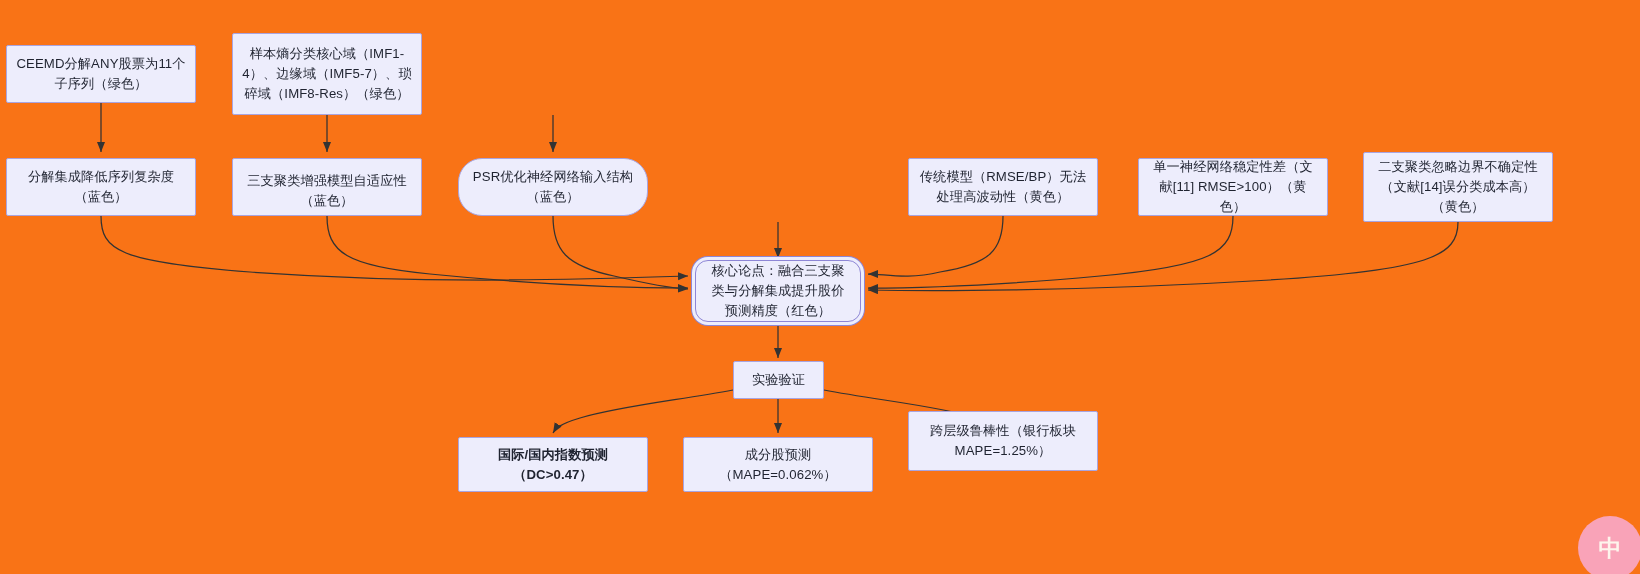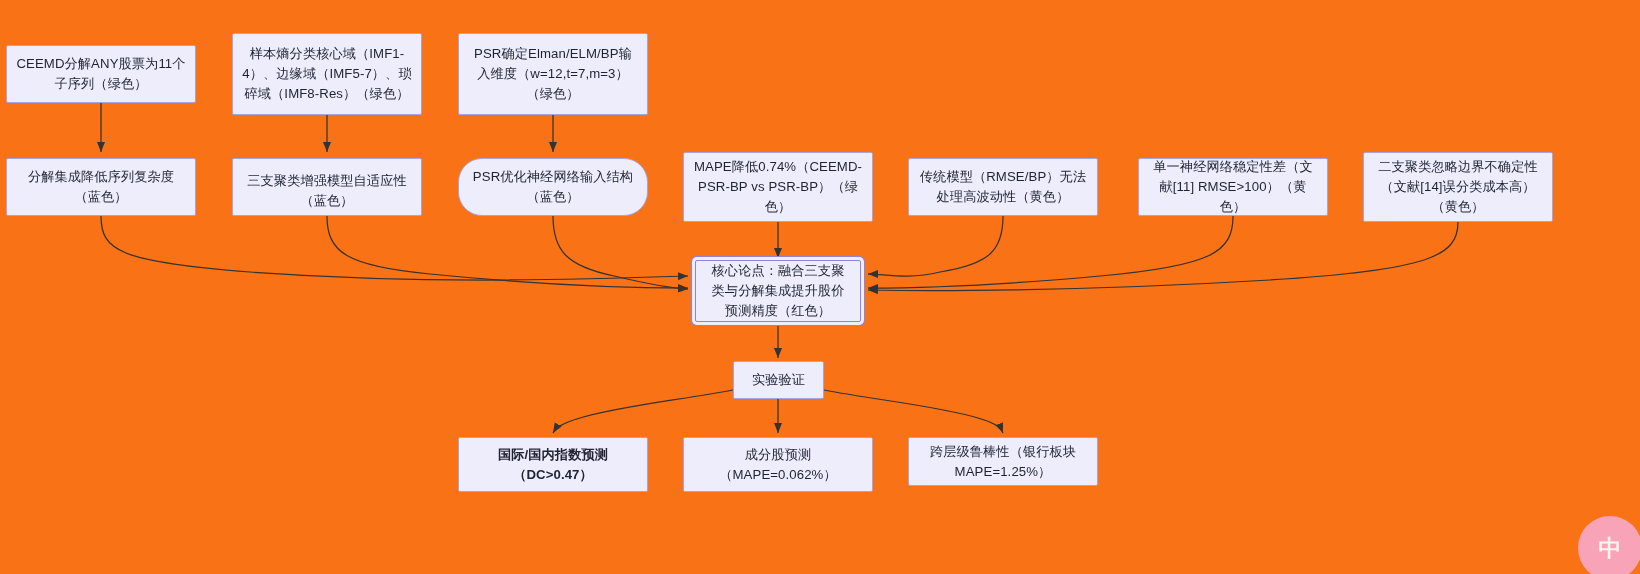--- a/index.html
+++ b/index.html
@@ -102,69 +102,63 @@
   </svg>
 
   <div class="node" style="left:6px; top:45px; width:190px; height:58px;">
     <span>CEEMD分解ANY股票为11个子序列（绿色）</span>
   </div>
 
   <div class="node" style="left:232px; top:33px; width:190px; height:82px;align-items:center;">
     <span>样本熵分类核心域（IMF1-4）、边缘域（IMF5-7）、琐碎域（IMF8-Res）（绿色）</span>
   </div>
 
-  <div class="node" style="left:458px; top:33px; width:190px; height:82px;">
-    <span>PSR确定Elman/ELM/BP输入维度（w=12,t=7,m=3）（绿色）</span>
-  </div>
 
   <div class="node" style="left:6px; top:158px; width:190px; height:58px;">
     <span>分解集成降低序列复杂度（蓝色）</span>
   </div>
 
   <div class="node" style="left:232px; top:158px; width:190px; height:58px;align-items:flex-end;">
     <span>三支聚类增强模型自适应性（蓝色）</span>
   </div>
 
   <div class="node" style="left:458px; top:158px; width:190px; height:58px;border-radius:24px;">
     <span>PSR优化神经网络输入结构（蓝色）</span>
   </div>
 
-  <div class="node" style="left:683px; top:152px; width:190px; height:70px;">
-    <span>MAPE降低0.74%（CEEMD-PSR-BP vs PSR-BP）（绿色）</span>
-  </div>
 
   <div class="node" style="left:908px; top:158px; width:190px; height:58px;">
     <span>传统模型（RMSE/BP）无法处理高波动性（黄色）</span>
   </div>
 
   <div class="node" style="left:1138px; top:158px; width:190px; height:58px;">
     <span>单一神经网络稳定性差（文献[11] RMSE&gt;100）（黄色）</span>
   </div>
 
   <div class="node" style="left:1363px; top:152px; width:190px; height:70px;justify-content:flex-end;">
     <span>二支聚类忽略边界不确定性（文献[14]误分类成本高）（黄色）</span>
   </div>
 
-  <div class="node node-core" style="left:695px; top:260px; width:166px; height:62px;">
+  <div class="node node-core" style="left:695px; top:260px; width:166px; height:62px;border-radius:13px;">
     <span>核心论点：融合三支聚类与分解集成提升股价预测精度（红色）</span>
   </div>
 
   <div class="node" style="left:733px; top:361px; width:91px; height:38px;">
     <span>实验验证</span>
   </div>
 
   <div class="node" style="left:458px; top:437px; width:190px; height:55px;font-weight:bold;">
     <span>国际/国内指数预测（DC&gt;0.47）</span>
   </div>
 
   <div class="node" style="left:683px; top:437px; width:190px; height:55px;">
     <span>成分股预测（MAPE=0.062%）</span>
   </div>
 
-  <div class="node" style="left:908px; top:437px; width:190px; height:49px;">
+  <div class="node" style="left:908px; top:411px; width:190px; height:60px;">
     <span>跨层级鲁棒性（银行板块MAPE=1.25%）</span>
   </div>
 
   <div class="watermark" style="left:1578px; top:516px;">
     <span>中</span>
   </div>
 
 </div>
 
 </body></html>

